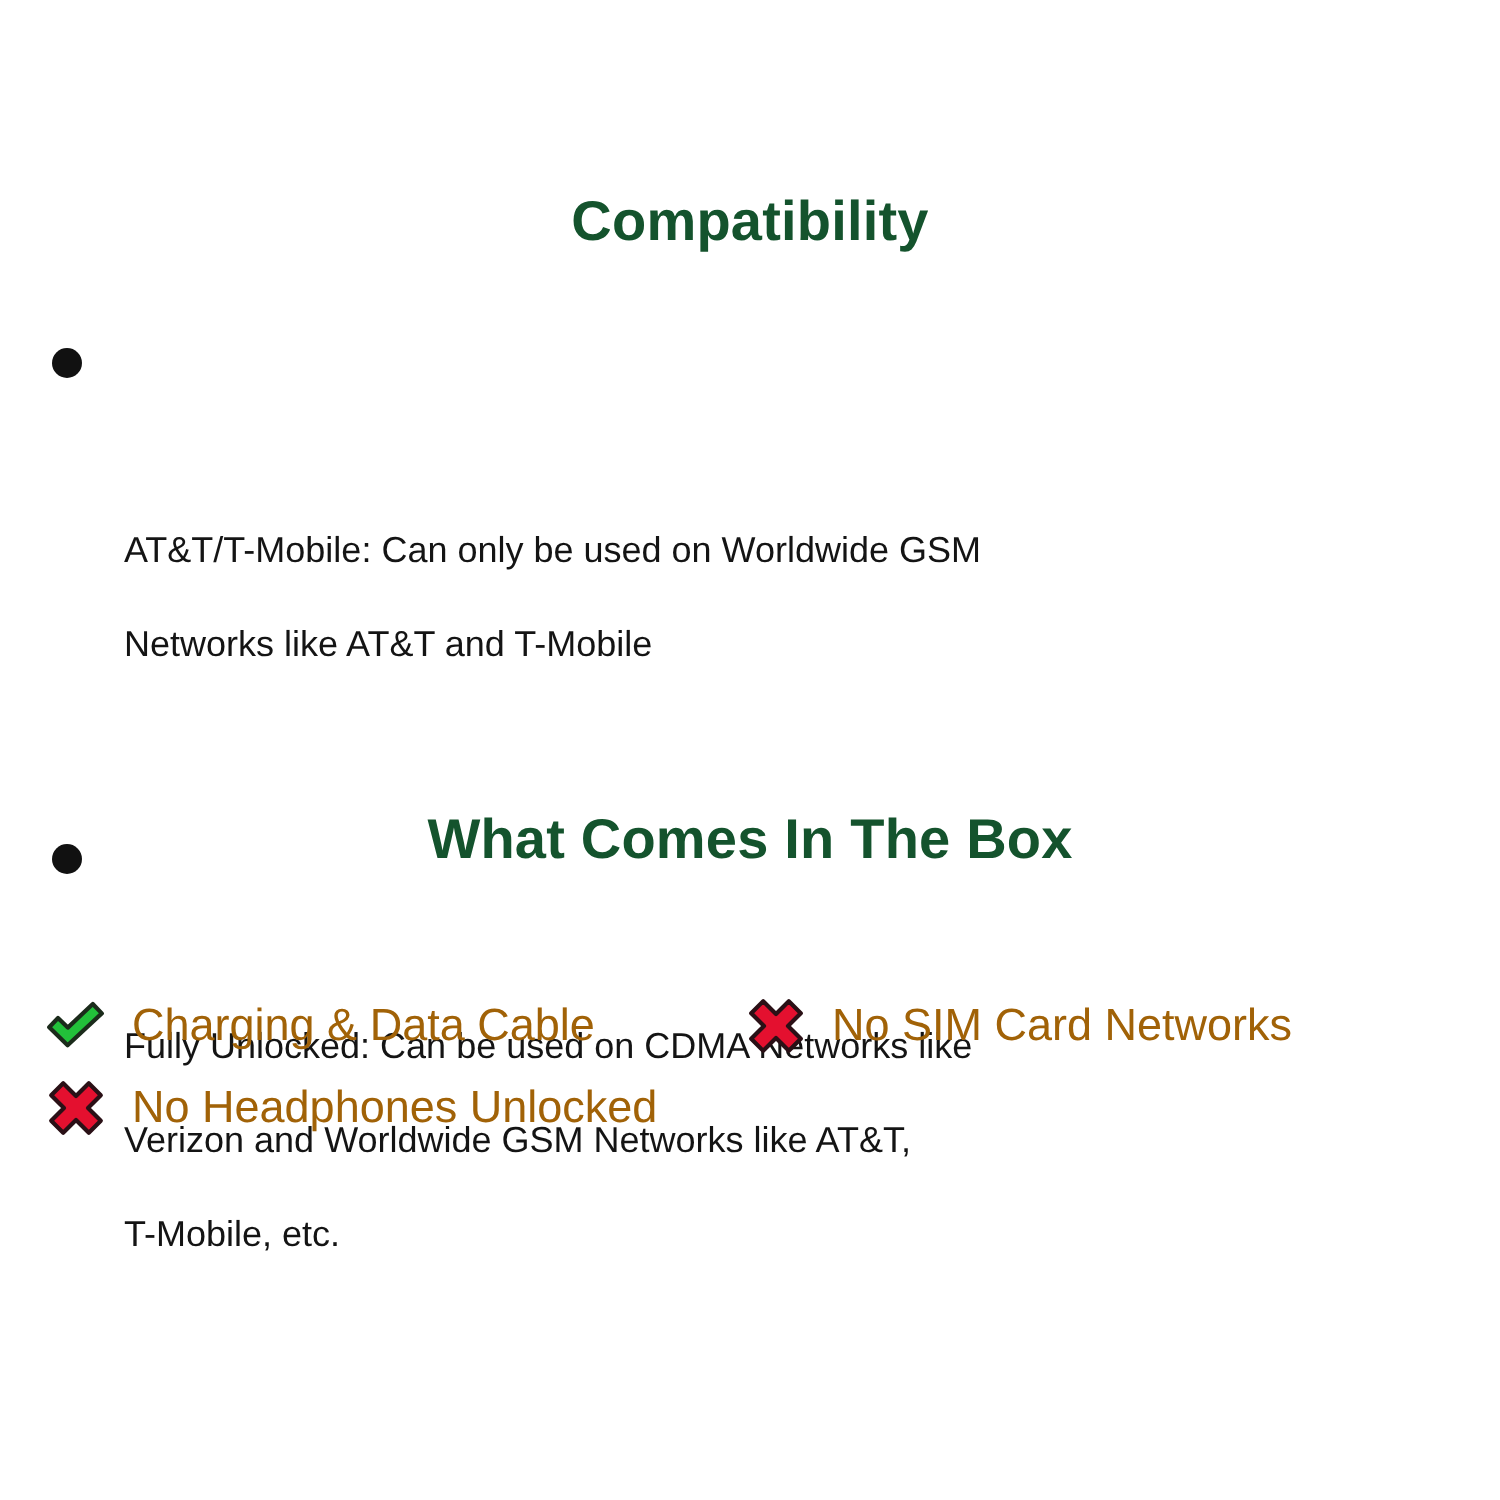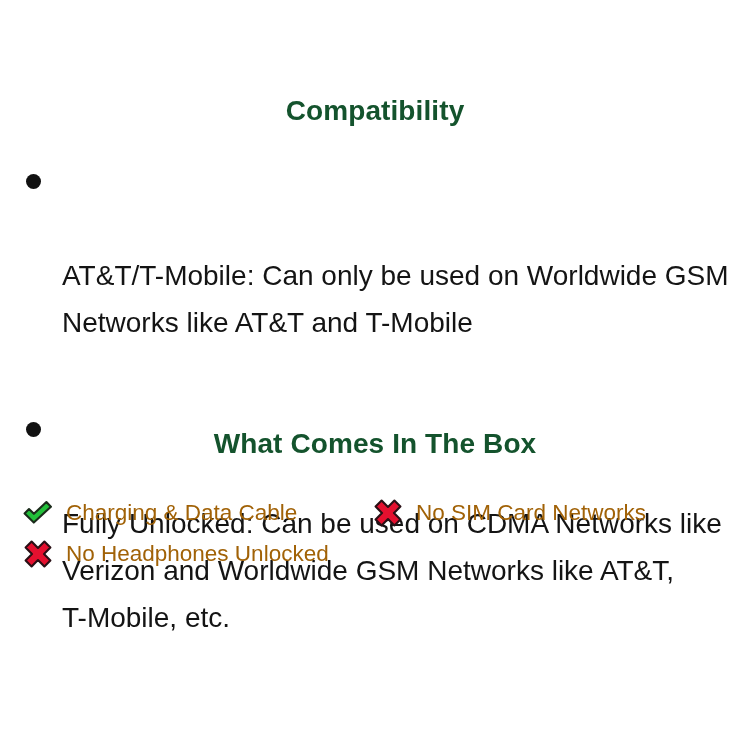--- a/index.html
+++ b/index.html
@@ -32,37 +32,37 @@
     color: #14532d;
   }
   #compatibility-title {
     position: absolute;
     top: 95px;
     left: 0;
     width: 750px;
   }
   #box-title {
     position: absolute;
-    top: 428px;
+    top: 404px;
     left: 0;
     width: 750px;
   }
 
   
   .bullet-list {
     position: absolute;
     top: 158px;
     left: 22px;
     width: 712px;
   }
   .bullet-item {
     position: relative;
     padding-left: 40px;
     margin-bottom: 13px;
-    font-size: 28px;
+    font-size: 18px;
     line-height: 47px;
     color: #141414;
     white-space: pre-line;
   }
   .bullet-dot {
     position: absolute;
     left: 4px;
     top: 16px;
     width: 15px;
     height: 15px;

